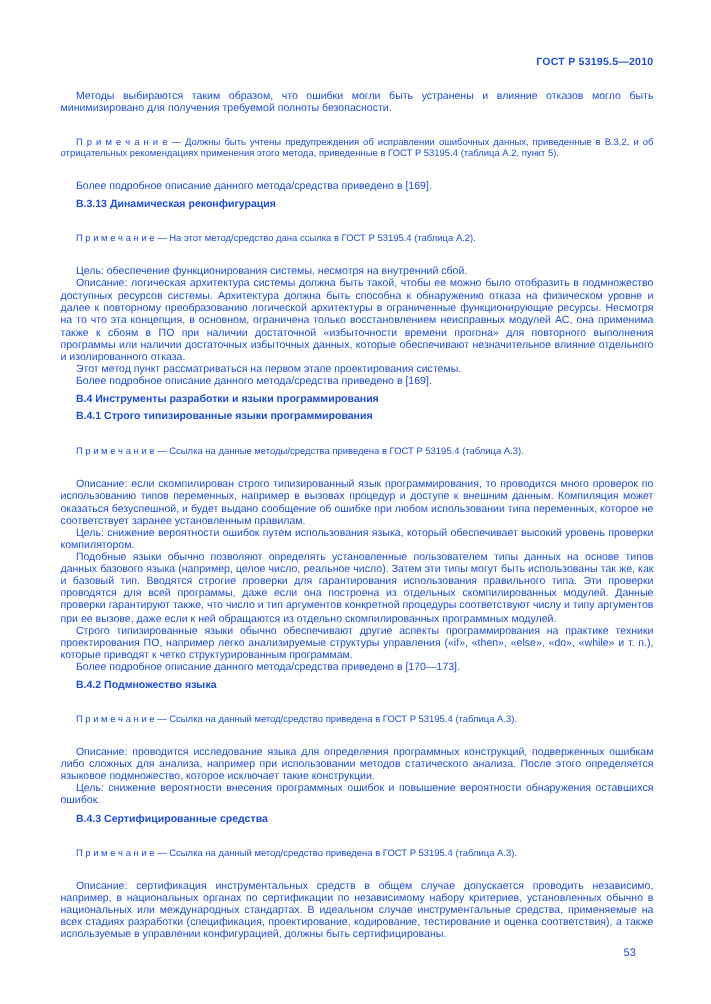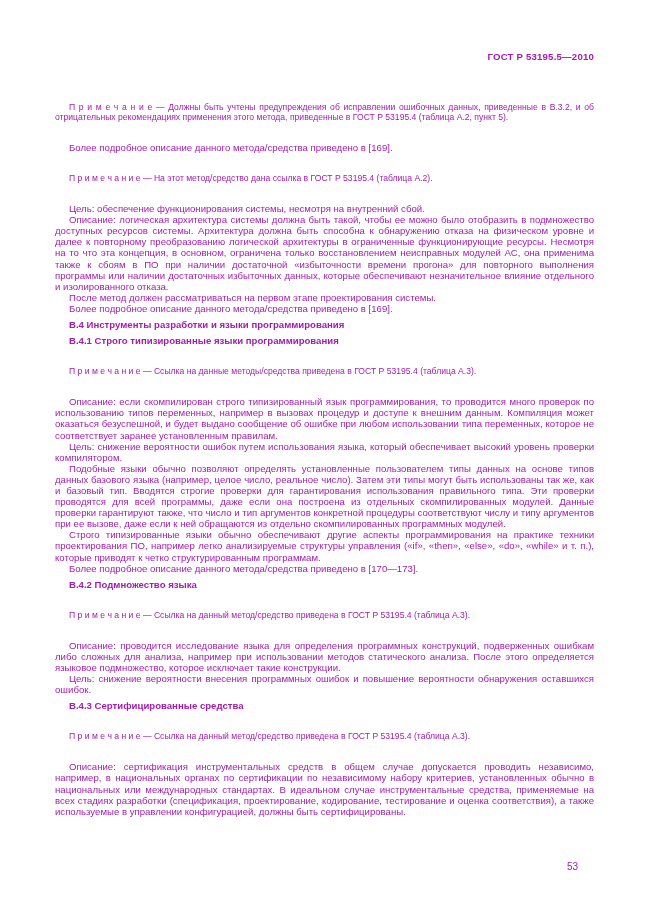--- a/index.html
+++ b/index.html
@@ -6,21 +6,21 @@
     margin: 0;
     padding: 0;
     background: #ffffff;
   }
   .page {
     position: relative;
     width: 646px;
     height: 913px;
     background: #ffffff;
     font-family: "Liberation Sans", sans-serif;
-    color: #a21caf;
+    color: #1d4ed8;
     overflow: hidden;
     margin: 0 auto;
   }
   .header-right {
     position: absolute;
     top: 51px;
     right: 52px;
     font-size: 9.6px;
     font-weight: bold;
     letter-spacing: 0.2px;
@@ -58,26 +58,28 @@
     font-size: 10px;
   }
 </style>
 </head>
 <body>
 
 <div class="page">
   <div class="header-right">ГОСТ Р 53195.5—2010</div>
 
   <div class="content">
+      <p class="body-p">Методы выбираются таким образом, что ошибки могли быть устранены и влияние отказов могло быть минимизировано для получения требуемой полноты безопасности.</p>
       <p class="note-p">П р и м е ч а н и е — Должны быть учтены предупреждения об исправлении ошибочных данных, приведенные в В.3.2, и об отрицательных рекомендациях применения этого метода, приведенные в ГОСТ Р 53195.4 (таблица А.2, пункт 5).</p>
       <p class="body-p">Более подробное описание данного метода/средства приведено в [169].</p>
+      <p class="heading-p">В.3.13 Динамическая реконфигурация</p>
       <p class="note-p">П р и м е ч а н и е — На этот метод/средство дана ссылка в ГОСТ Р 53195.4 (таблица А.2).</p>
       <p class="body-p">Цель: обеспечение функционирования системы, несмотря на внутренний сбой.</p>
       <p class="body-p">Описание: логическая архитектура системы должна быть такой, чтобы ее можно было отобразить в подмножество доступных ресурсов системы. Архитектура должна быть способна к обнаружению отказа на физическом уровне и далее к повторному преобразованию логической архитектуры в ограниченные функционирующие ресурсы. Несмотря на то что эта концепция, в основном, ограничена только восстановлением неисправных модулей АС, она применима также к сбоям в ПО при наличии достаточной «избыточности времени прогона» для повторного выполнения программы или наличии достаточных избыточных данных, которые обеспечивают незначительное влияние отдельного и изолированного отказа.</p>
-      <p class="body-p">После метод должен рассматриваться на первом этапе проектирования системы.</p>
+      <p class="body-p">Этот метод пункт рассматриваться на первом этапе проектирования системы.</p>
       <p class="body-p">Более подробное описание данного метода/средства приведено в [169].</p>
       <p class="heading-p">В.4 Инструменты разработки и языки программирования</p>
       <p class="heading-p">В.4.1 Строго типизированные языки программирования</p>
       <p class="note-p">П р и м е ч а н и е — Ссылка на данные методы/средства приведена в ГОСТ Р 53195.4 (таблица А.3).</p>
       <p class="body-p">Описание: если скомпилирован строго типизированный язык программирования, то проводится много проверок по использованию типов переменных, например в вызовах процедур и доступе к внешним данным. Компиляция может оказаться безуспешной, и будет выдано сообщение об ошибке при любом использовании типа переменных, которое не соответствует заранее установленным правилам.</p>
       <p class="body-p">Цель: снижение вероятности ошибок путем использования языка, который обеспечивает высокий уровень проверки компилятором.</p>
       <p class="body-p">Подобные языки обычно позволяют определять установленные пользователем типы данных на основе типов данных базового языка (например, целое число, реальное число). Затем эти типы могут быть использованы так же, как и базовый тип. Вводятся строгие проверки для гарантирования использования правильного типа. Эти проверки проводятся для всей программы, даже если она построена из отдельных скомпилированных модулей. Данные проверки гарантируют также, что число и тип аргументов конкретной процедуры соответствуют числу и типу аргументов при ее вызове, даже если к ней обращаются из отдельно скомпилированных программных модулей.</p>
       <p class="body-p">Строго типизированные языки обычно обеспечивают другие аспекты программирования на практике техники проектирования ПО, например легко анализируемые структуры управления («if», «then», «else», «do», «while» и т. п.), которые приводят к четко структурированным программам.</p>
       <p class="body-p">Более подробное описание данного метода/средства приведено в [170—173].</p>
       <p class="heading-p">В.4.2 Подмножество языка</p>

